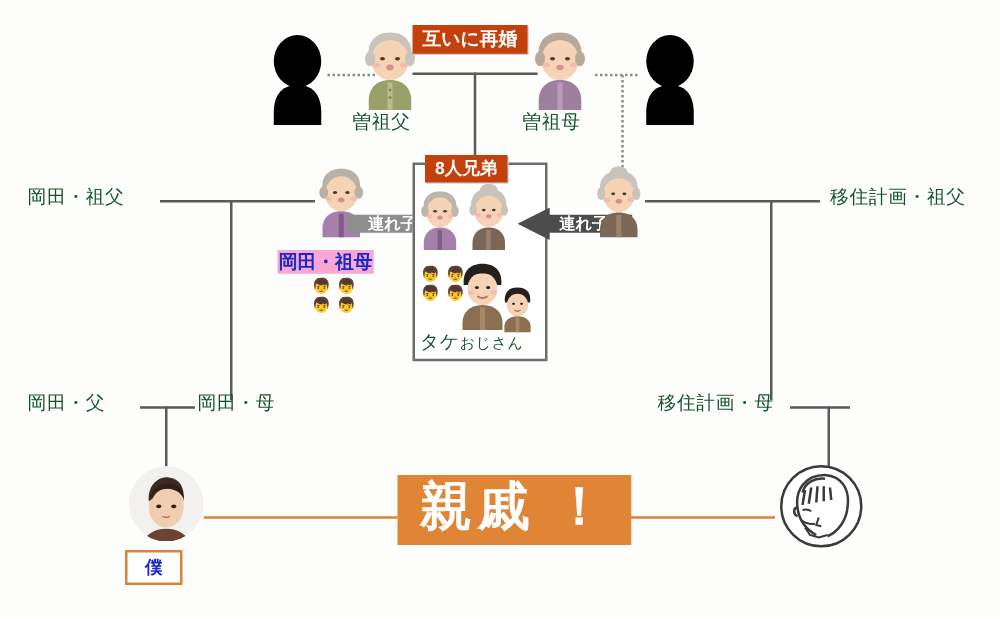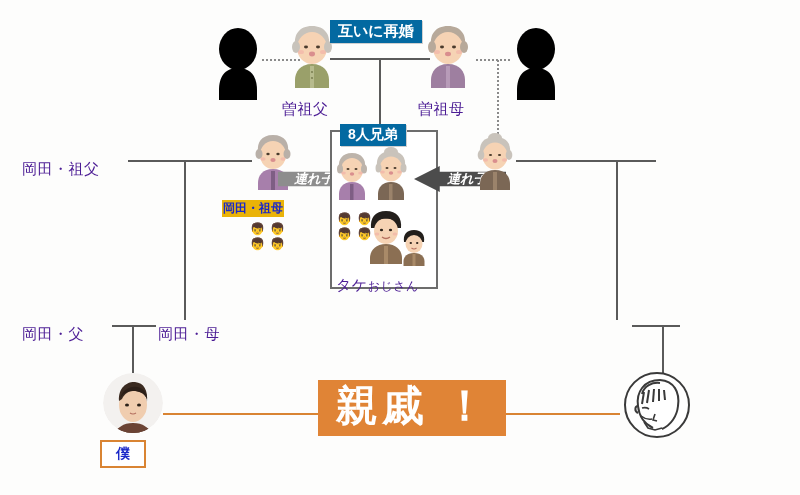--- a/index.html
+++ b/index.html
@@ -40,47 +40,46 @@
   .line-orange {
     position: absolute;
     height: 2px;
     background: #d98433;
   }
 
   
   .lbl {
     position: absolute;
     font-size: 15px;
-    color: #4c1d95;
+    color: #14532d;
     white-space: nowrap;
     letter-spacing: 0.5px;
     font-weight: 500;
-    margin-top: 12px;
   }
   .lbl-blue {
     position: absolute;
-    font-size: 12px;
+    font-size: 15px;
     color: #1a28c8;
     font-weight: bold;
     white-space: nowrap;
-    background: #eab308;
+    background: #f9a8d4;
     padding: 0 1px;
   }
   .lbl-red {
     position: absolute;
     font-size: 15px;
     color: #e31a1a;
     font-weight: bold;
     white-space: nowrap;
   }
 
   
   .chip-gray {
     position: absolute;
-    background: #0369a1;
+    background: #c2410c;
     color: #ffffff;
     font-size: 15px;
     font-weight: bold;
     padding: 2px 8px;
     white-space: nowrap;
     box-shadow: 1px 1px 0 #cfcfcf;
   }
 
   
   .box-8 {
@@ -92,21 +91,20 @@
   
   .arrow {
     position: absolute;
     display: flex;
     align-items: center;
     justify-content: center;
     color: #ffffff;
     font-size: 13px;
     font-weight: bold;
     white-space: nowrap;
-    font-style: italic;
   }
   .arrow-right {
     background: #8d8d8d;
     clip-path: polygon(0 22%, 72% 22%, 72% 0, 100% 50%, 72% 100%, 72% 78%, 0 78%);
     padding-right: 14px;
   }
   .arrow-left {
     background: #4c4c4c;
     clip-path: polygon(100% 22%, 28% 22%, 28% 0, 0 50%, 28% 100%, 28% 78%, 100% 78%);
     padding-left: 14px;
@@ -140,20 +138,21 @@
     position: absolute;
     background: #e08436;
     color: #ffffff;
     font-size: 42px;
     font-weight: bold;
     letter-spacing: 4px;
     padding: 4px 16px 8px 18px;
     line-height: 1.05;
     white-space: nowrap;
     text-shadow: 0 0 1px #e08436;
+    font-family: Liberation Serif, serif;
   }
 
   
   .plate {
     position: absolute;
     border: 2px solid #d98433;
     background: #ffffff;
     font-size: 14px;
     font-weight: bold;
     padding: 3px 14px;
@@ -362,26 +361,28 @@
       <ellipse cx="21" cy="29" rx="2.5" ry="1.9" fill="#d98e8e"></ellipse>
       <ellipse cx="11.5" cy="28" rx="2.6" ry="1.8" fill="#f2b3a8" opacity="0.75"></ellipse>
       <ellipse cx="30.5" cy="28" rx="2.6" ry="1.8" fill="#f2b3a8" opacity="0.75"></ellipse>
       <path d="M21 38 C10 38 6 45 6 52 L6 58 L36 58 L36 52 C36 45 32 38 21 38 Z" fill="#7b6755"></path>
       <rect x="19" y="40" width="4" height="18" fill="#9b836b"></rect>
     </svg>
   </div>
 
   <div class="line-h" style="left:516px; top:160px; width:140px;"></div>
   <div class="line-v" style="left:616px; top:160px; height:160px;"></div>
+  <div class="lbl" style="left:664px; top:148px;">移住計画・祖父</div>
 
   <div class="lbl" style="left:22px; top:313px;">岡田・父</div>
   <div class="line-h" style="left:112px; top:325px; width:44px;"></div>
   <div class="lbl" style="left:158px; top:313px;font-family:Liberation Mono, monospace;">岡田・母</div>
   <div class="line-v" style="left:132px; top:325px; height:54px;"></div>
 
+  <div class="lbl" style="left:526px; top:313px;">移住計画・母</div>
   <div class="line-h" style="left:632px; top:325px; width:48px;"></div>
   <div class="line-v" style="left:662px; top:325px; height:52px;"></div>
 
   <div class="line-orange" style="left:163px; top:413px; width:155px;"></div>
   <div class="line-orange" style="left:462px; top:413px; width:158px;"></div>
 
   <div class="photo" style="left:103px; top:373px; width:60px; height:60px;">
     <svg width="60" height="60" viewBox="0 0 60 60" aria-hidden="true">
       <circle cx="30" cy="30" r="30" fill="#f3f1ef"></circle>
       <path d="M30 52 C17 52 11 58 10 60 L50 60 C49 58 43 52 30 52 Z" fill="#5b3a2e"></path>

